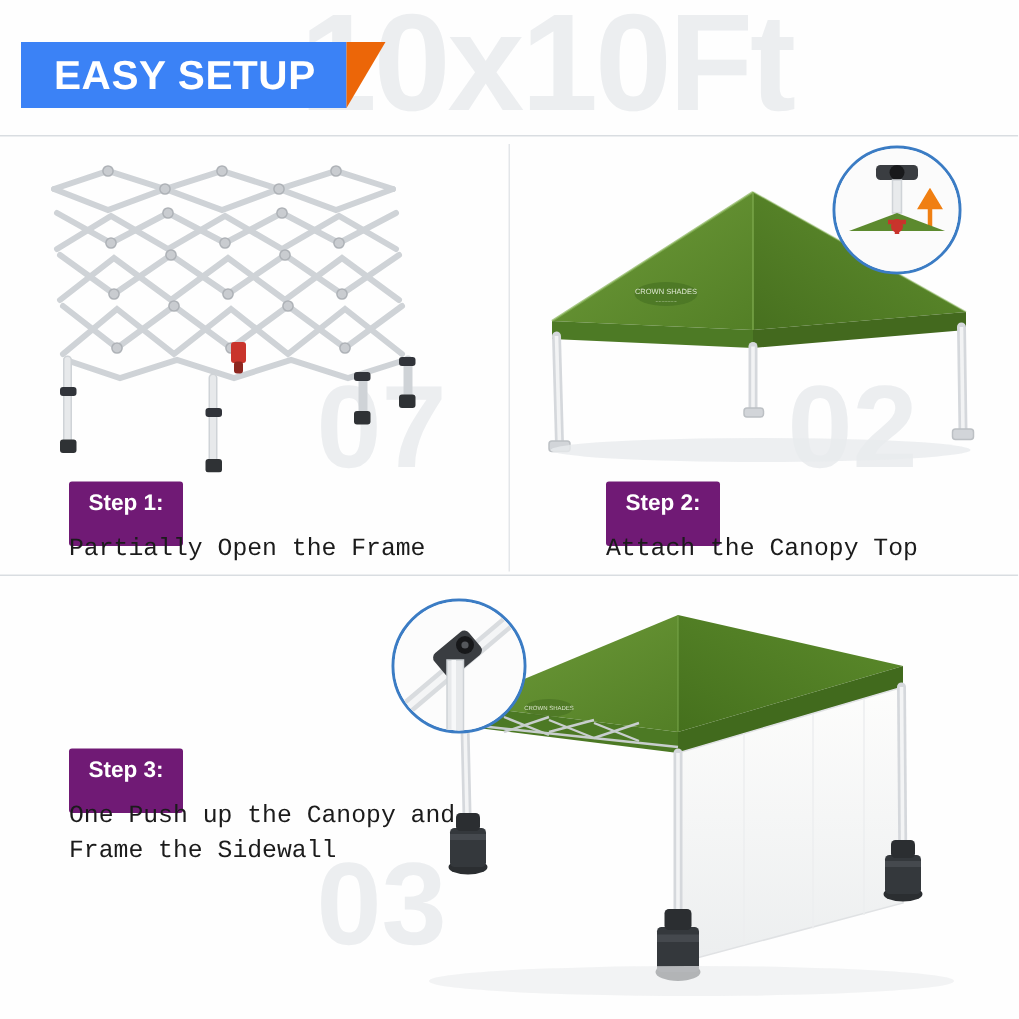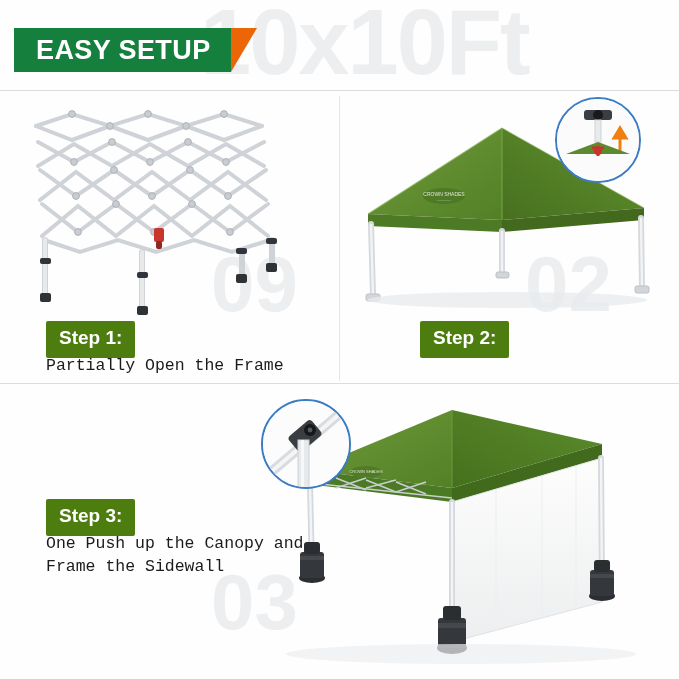--- a/index.html
+++ b/index.html
@@ -25,21 +25,21 @@
     white-space:nowrap;
   }
 
   
   .banner{
     position:absolute;top:28px;left:14px;
     height:44px;
     display:flex;align-items:stretch;
   }
   .banner-body{
-    background:#15803d;
+    background:#3b82f6;
     padding:0 20px 0 22px;
     display:flex;align-items:center;
     color:#fff;font-size:27px;font-weight:bold;
     letter-spacing:.4px;
   }
   .banner-tail{
     width:0;height:0;
     border-top:44px solid #ec6608;
     border-right:26px solid transparent;
   }
@@ -61,27 +61,27 @@
     font-size:78px;font-weight:bold;color:#eceef0;
     line-height:1;user-select:none;
   }
   .num01{left:211px;top:245px;}
   .num02{left:525px;top:245px;}
   .num03{left:211px;top:563px;}
 
   
   .step-pill{
     position:absolute;
-    background:#4d7c0f;color:#fff;
-    font-size:19px;font-weight:bold;
-    padding:6px 13px 9px 13px;
+    background:#701a75;color:#fff;
+    font-size:15px;font-weight:bold;
+    padding:6px 13px 20px 13px;
     border-radius:2px;
   }
   .pill1{left:46px;top:321px;}
-  .pill2{left:404px;top:321px;margin-left:16px;}
+  .pill2{left:404px;top:321px;}
   .pill3{left:46px;top:499px;}
 
   .step-text{
     position:absolute;
     font-size:16.5px;color:#1b1b1b;
     line-height:1.38;
     font-family:Liberation Mono, monospace;
   }
   .txt1{left:46px;top:355px;}
   .txt2{left:404px;top:355px;}
@@ -104,21 +104,21 @@
 
   <div class="banner">
     <div class="banner-body">EASY SETUP</div>
     <div class="banner-tail"></div>
   </div>
 
   <div class="divider top"></div>
   <div class="divider mid"></div>
   <div class="vdivider"></div>
 
-  <div class="step-num num01">09</div>
+  <div class="step-num num01">07</div>
   <div class="step-num num02">02</div>
   <div class="step-num num03">03</div>
 
   <div class="art f1">
     <svg width="310" height="215" viewBox="0 0 310 215">
       <defs>
         <linearGradient id="tubeg" x1="0" y1="0" x2="0" y2="1">
           <stop offset="0" stop-color="#ffffff"></stop>
           <stop offset="0.5" stop-color="#f4f5f6"></stop>
           <stop offset="1" stop-color="#d6d9dc"></stop>
@@ -359,17 +359,18 @@
           <rect x="55" y="48" width="3" height="48" fill="#f7f8f9"></rect>
         </g>
       </g>
     </svg>
   </div>
 
   <div class="step-pill pill1">Step 1:</div>
   <div class="step-text txt1">Partially Open the Frame</div>
 
   <div class="step-pill pill2">Step 2:</div>
+  <div class="step-text txt2">Attach the Canopy Top</div>
 
   <div class="step-pill pill3">Step 3:</div>
   <div class="step-text txt3">One Push up the Canopy and Frame the Sidewall</div>
 
 </div>
 
 </body></html>

